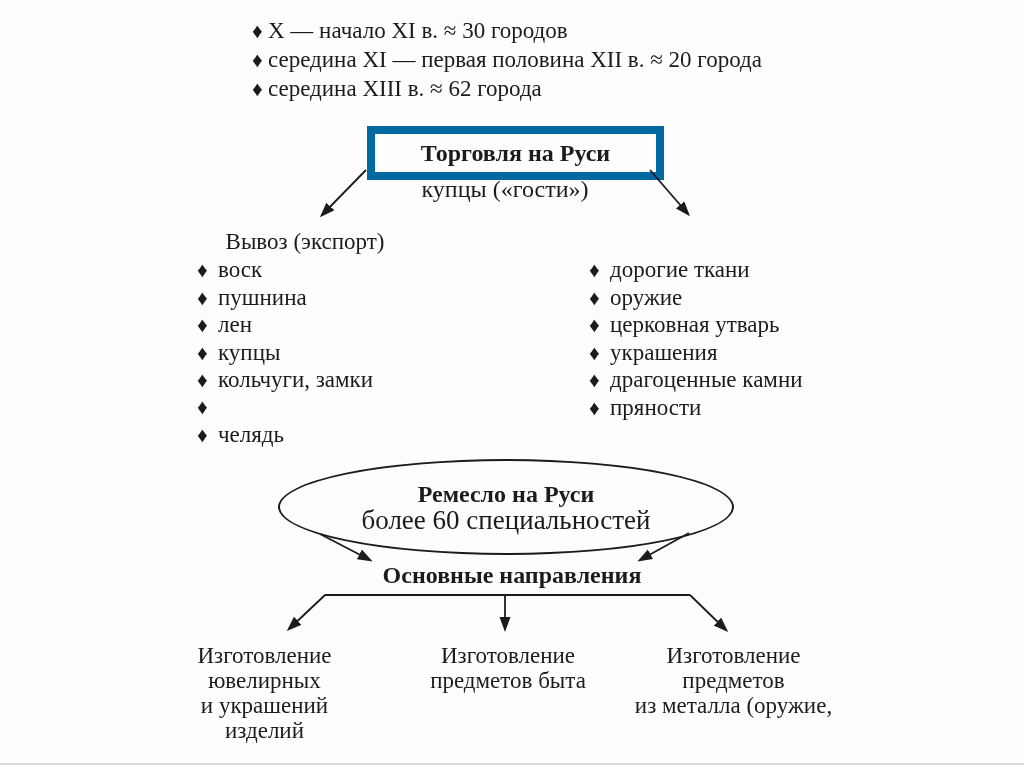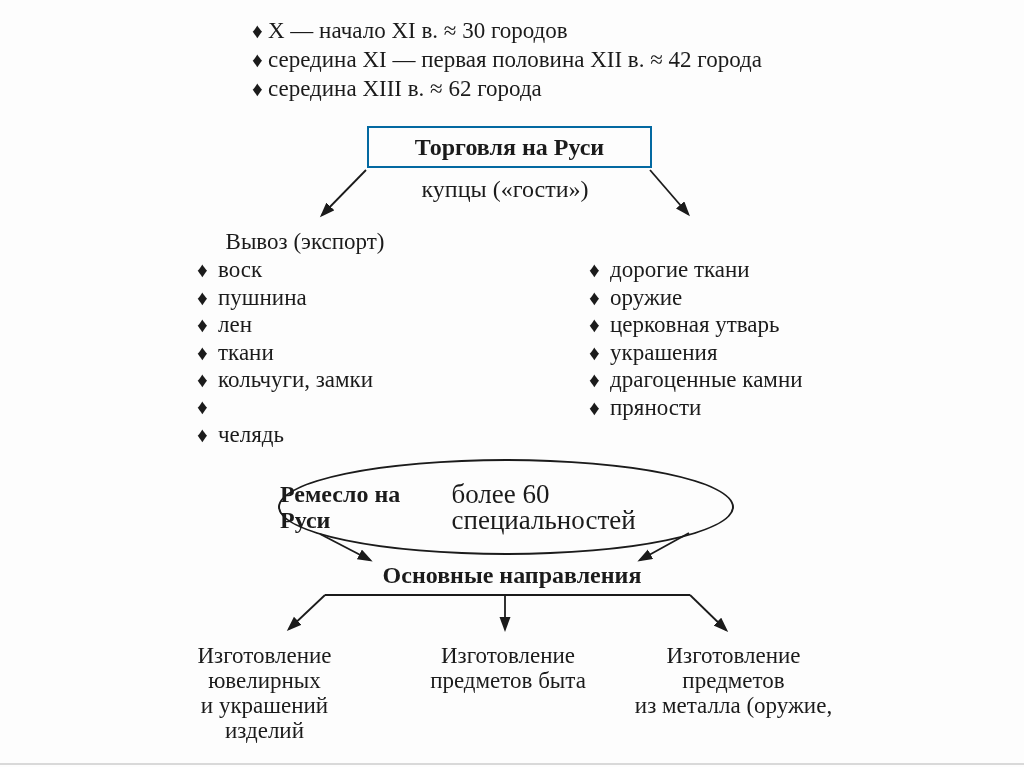--- a/index.html
+++ b/index.html
@@ -13,39 +13,39 @@
   .center{text-align:center;}
 
   
   .toplist{left:252px;top:16px;}
   .toplist .row{display:flex;align-items:baseline;height:29px;line-height:29px;white-space:nowrap;}
   .toplist .bullet{width:16px;font-size:21px;}
 
   
   .trade-box{
     left:367px;top:126px;width:281px;height:38px;
-    border:2px solid #0369a1;background:#fdfdfd;
+    border:8px solid #0369a1;background:#fdfdfd;
     display:flex;align-items:center;justify-content:center;
     font-weight:bold;font-size:24px;
   }
   .kuptsy{left:380px;top:176px;width:250px;font-size:24px;}
 
   
   .exp-header{left:210px;top:229px;width:190px;}
   .imp-header{left:610px;top:229px;width:195px;}
   .itemlist .row{display:flex;align-items:baseline;height:27.5px;line-height:27.5px;white-space:nowrap;}
   .itemlist .bullet{width:21px;font-size:21px;}
   .exp-list{left:197px;top:256px;}
   .imp-list{left:589px;top:256px;}
 
   
   .craft-ellipse{
     left:278px;top:459px;width:452px;height:92px;
     border:2px solid #1b1b1b;border-radius:50%;background:#fdfdfd;
-    display:flex;align-items:center;justify-content:center;
+    display:flex;flex-direction:column;align-items:center;justify-content:center;
   }
   .craft-title{font-weight:bold;font-size:24px;line-height:26px;}
   .craft-sub{font-size:27px;line-height:26px;}
 
   .dir-header{left:380px;top:562px;width:264px;font-weight:bold;font-size:24px;}
 
   .dir-block{line-height:25px;}
   .dir-block div{white-space:nowrap;}
   .dir-1{left:177px;top:643px;width:175px;}
   .dir-2{left:413px;top:643px;width:190px;}
@@ -61,21 +61,21 @@
 
 <div class="page">
 
   <div class="abs toplist">
     <div class="row">
       <span class="bullet">♦</span>
       <span>X — начало XI в. ≈  30 городов</span>
     </div>
     <div class="row">
       <span class="bullet">♦</span>
-      <span>середина XI — первая половина XII в. ≈  42 города</span>
+      <span>середина XI — первая половина XII в. ≈  20 города</span>
     </div>
     <div class="row">
       <span class="bullet">♦</span>
       <span>середина XIII в. ≈  62 города</span>
     </div>
   </div>
 
   <div class="abs trade-box">
     <span>Торговля на Руси</span>
   </div>
@@ -90,21 +90,21 @@
     <div class="row">
         <span class="bullet">♦</span>
         <span>пушнина</span>
       </div>
     <div class="row">
         <span class="bullet">♦</span>
         <span>лен</span>
       </div>
     <div class="row">
         <span class="bullet">♦</span>
-        <span>ткани</span>
+        <span>купцы</span>
       </div>
     <div class="row">
         <span class="bullet">♦</span>
         <span>кольчуги, замки</span>
       </div>
     <div class="row">
         <span class="bullet">♦</span>
       </div>
     <div class="row">
         <span class="bullet">♦</span>

